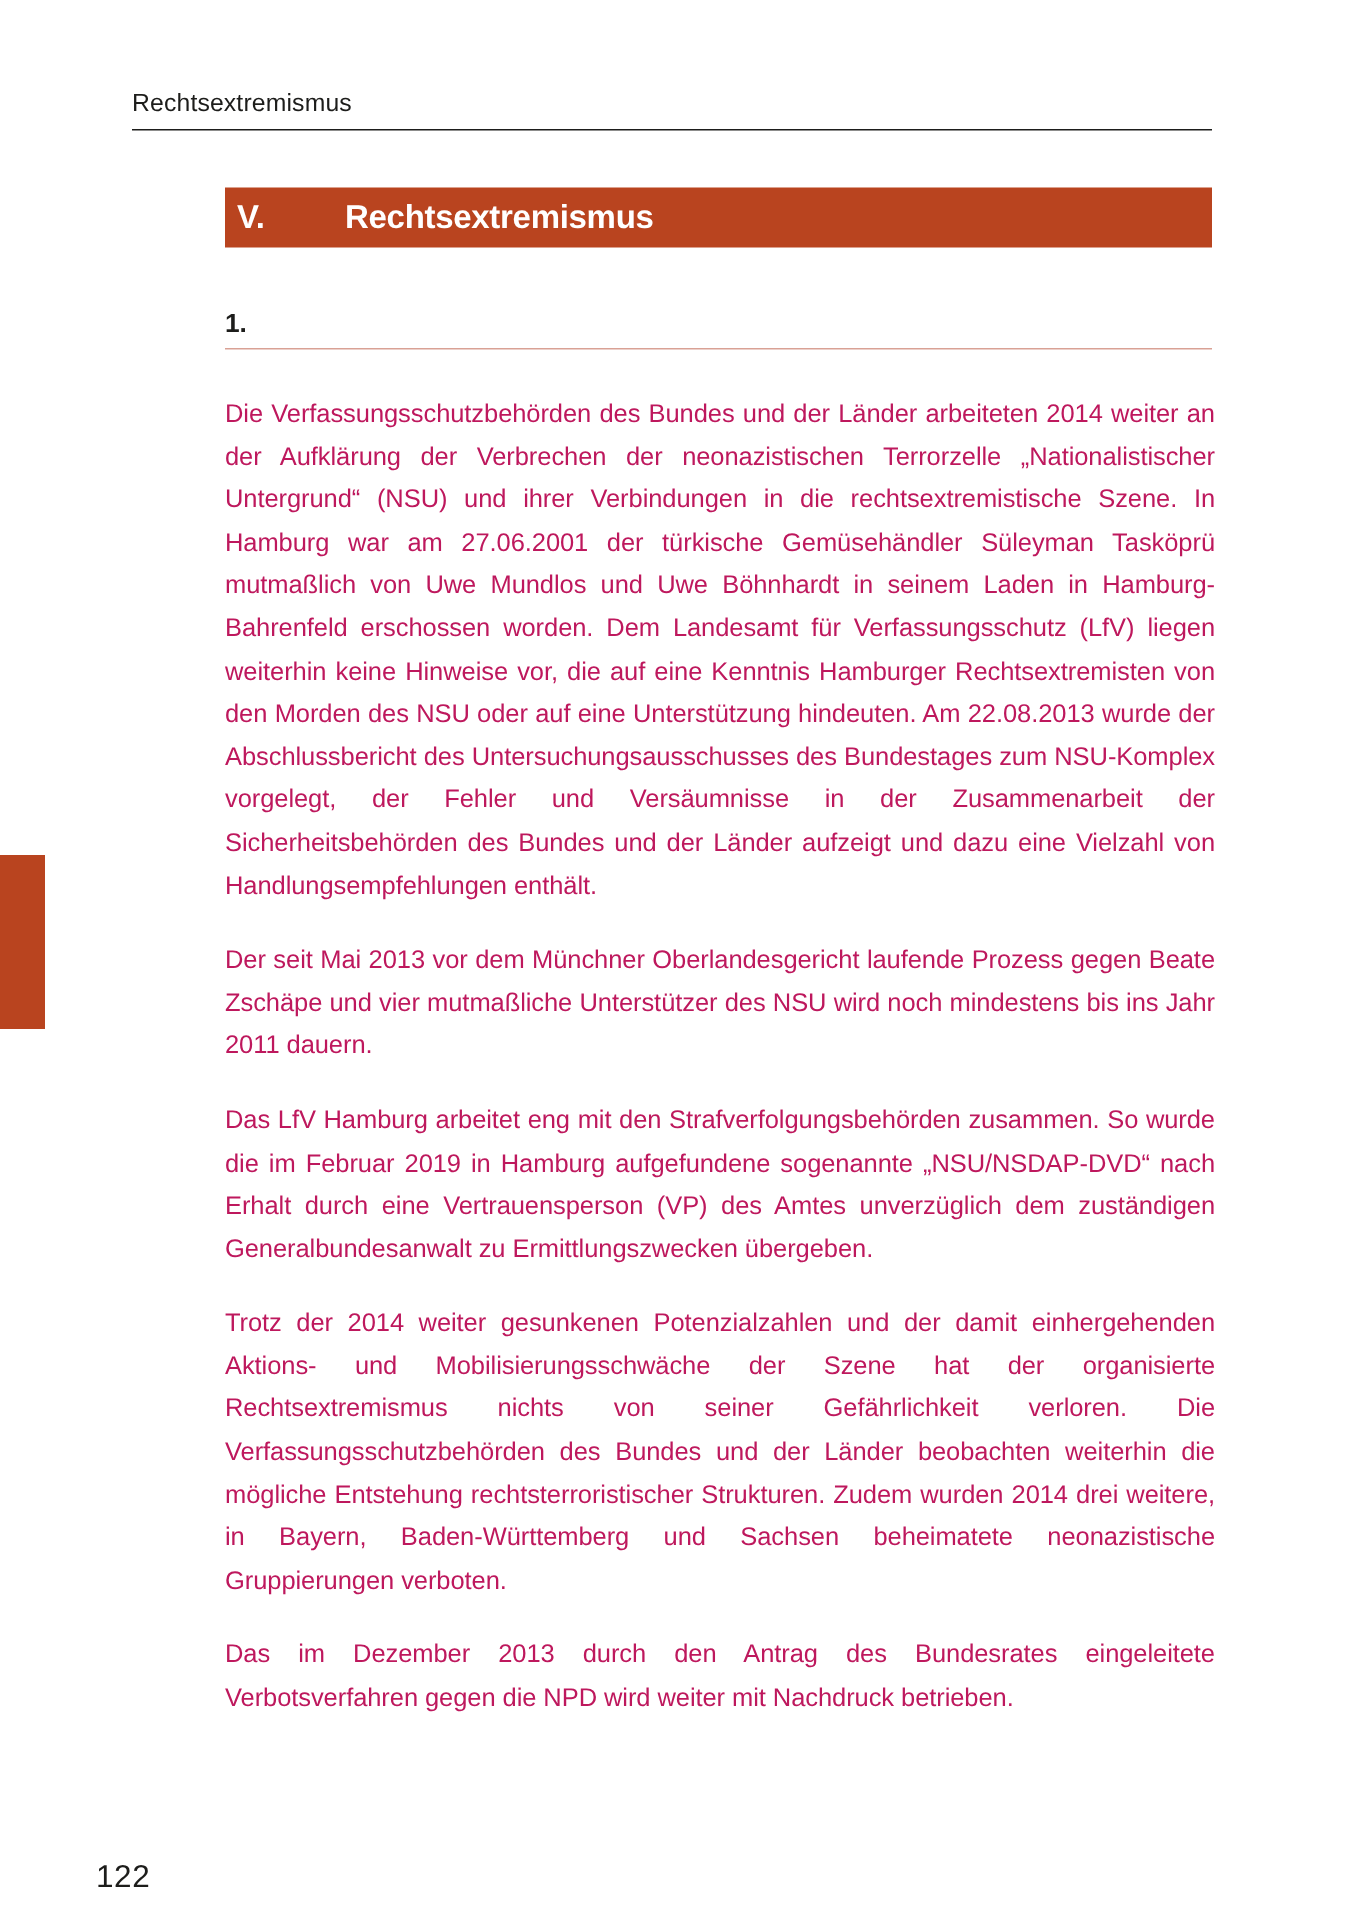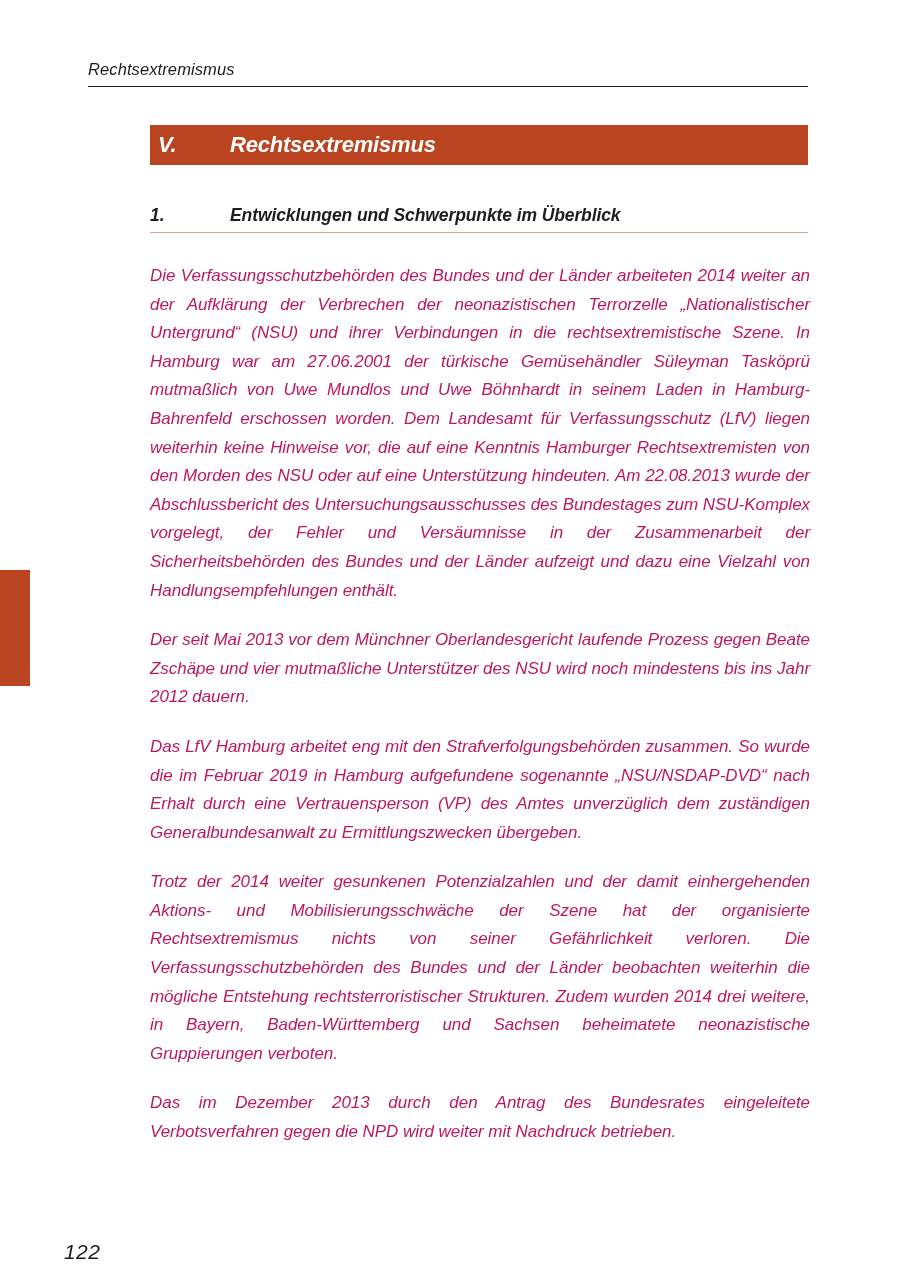--- a/index.html
+++ b/index.html
@@ -12,21 +12,20 @@
     background: #ffffff;
     font-family: "Liberation Sans", sans-serif;
     color: #1a1a1a;
     position: relative;
     overflow: hidden;
   }
 
   .page {
     position: absolute;
     inset: 0;
-    font-style: italic;
   }
 
   
   .running-header {
     position: absolute;
     left: 88px;
     top: 58px;
     width: 720px;
   }
   .running-header-text {
@@ -158,28 +157,27 @@
   <div class="margin-tab"></div>
 
   <div class="chapter-banner">
     <span class="chapter-num">V.</span>
     <span class="chapter-title">Rechtsextremismus</span>
   </div>
 
   <div class="section-heading">
     <div class="section-heading-row">
       <span class="section-num">1.</span>
-      <span class="section-title">Entwicklungen und Schwerpunkte im Überblick</span>
     </div>
     <div class="section-rule"></div>
   </div>
 
   <div class="body-copy">
     <p class="para">Die Verfassungsschutzbehörden des Bundes und der Länder arbeiteten 2014 weiter an der Aufklärung der Verbrechen der neonazistischen Terrorzelle „Nationalistischer Untergrund“ (NSU) und ihrer Verbindungen in die rechtsextremistische Szene. In Hamburg war am 27.06.2001 der türkische Gemüsehändler Süleyman Tasköprü mutmaßlich von Uwe Mundlos und Uwe Böhnhardt in seinem Laden in Hamburg-Bahrenfeld erschossen worden. Dem Landesamt für Verfassungsschutz (LfV) liegen weiterhin keine Hinweise vor, die auf eine Kenntnis Hamburger Rechtsextremisten von den Morden des NSU oder auf eine Unterstützung hindeuten. Am 22.08.2013 wurde der Abschlussbericht des Untersuchungsausschusses des Bundestages zum NSU-Komplex vorgelegt, der Fehler und Versäumnisse in der Zusammenarbeit der Sicherheitsbehörden des Bundes und der Länder aufzeigt und dazu eine Vielzahl von Handlungsempfehlungen enthält.</p>
-    <p class="para">Der seit Mai 2013 vor dem Münchner Oberlandesgericht laufende Prozess gegen Beate Zschäpe und vier mutmaßliche Unterstützer des NSU wird noch mindestens bis ins Jahr 2012 dauern.</p>
+    <p class="para">Der seit Mai 2013 vor dem Münchner Oberlandesgericht laufende Prozess gegen Beate Zschäpe und vier mutmaßliche Unterstützer des NSU wird noch mindestens bis ins Jahr 2011 dauern.</p>
     <p class="para">Das LfV Hamburg arbeitet eng mit den Strafverfolgungsbehörden zusammen. So wurde die im Februar 2019 in Hamburg aufgefundene sogenannte „NSU/NSDAP-DVD“ nach Erhalt durch eine Vertrauensperson (VP) des Amtes unverzüglich dem zuständigen Generalbundesanwalt zu Ermittlungszwecken übergeben.</p>
     <p class="para">Trotz der 2014 weiter gesunkenen Potenzialzahlen und der damit einhergehenden Aktions- und Mobilisierungsschwäche der Szene hat der organisierte Rechtsextremismus nichts von seiner Gefährlichkeit verloren. Die Verfassungsschutzbehörden des Bundes und der Länder beobachten weiterhin die mögliche Entstehung rechtsterroristischer Strukturen. Zudem wurden 2014 drei weitere, in Bayern, Baden-Württemberg und Sachsen beheimatete neonazistische Gruppierungen verboten.</p>
     <p class="para">Das im Dezember 2013 durch den Antrag des Bundesrates eingeleitete Verbotsverfahren gegen die NPD wird weiter mit Nachdruck betrieben.</p>
   </div>
 
   <div class="folio">122</div>
 
 </div>
 
 </body></html>

